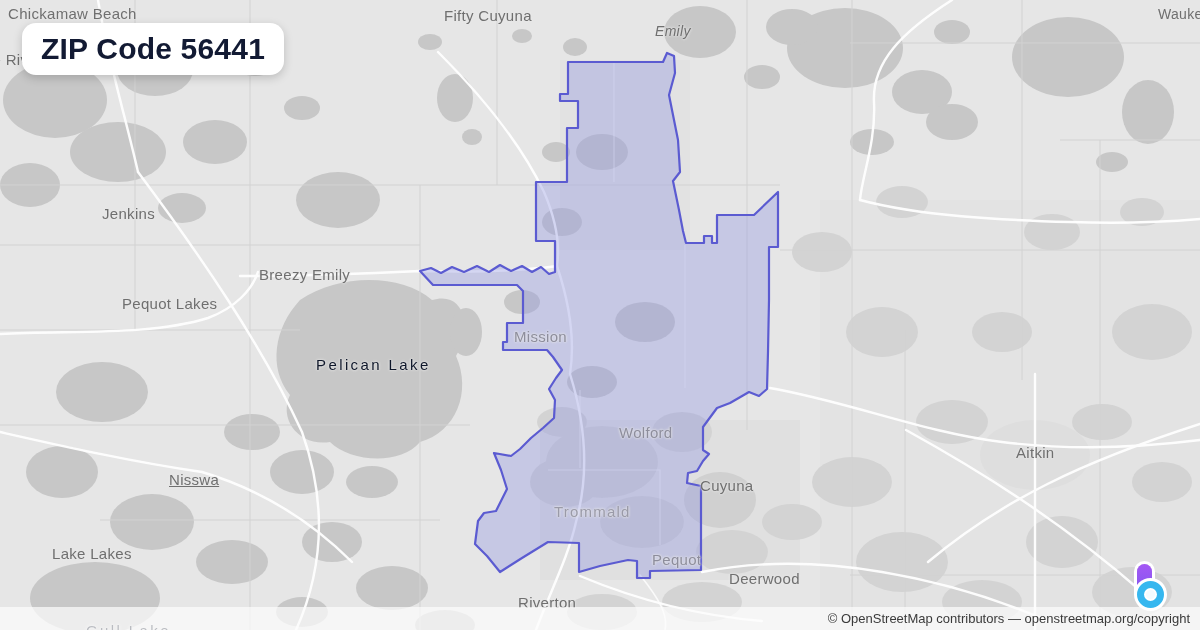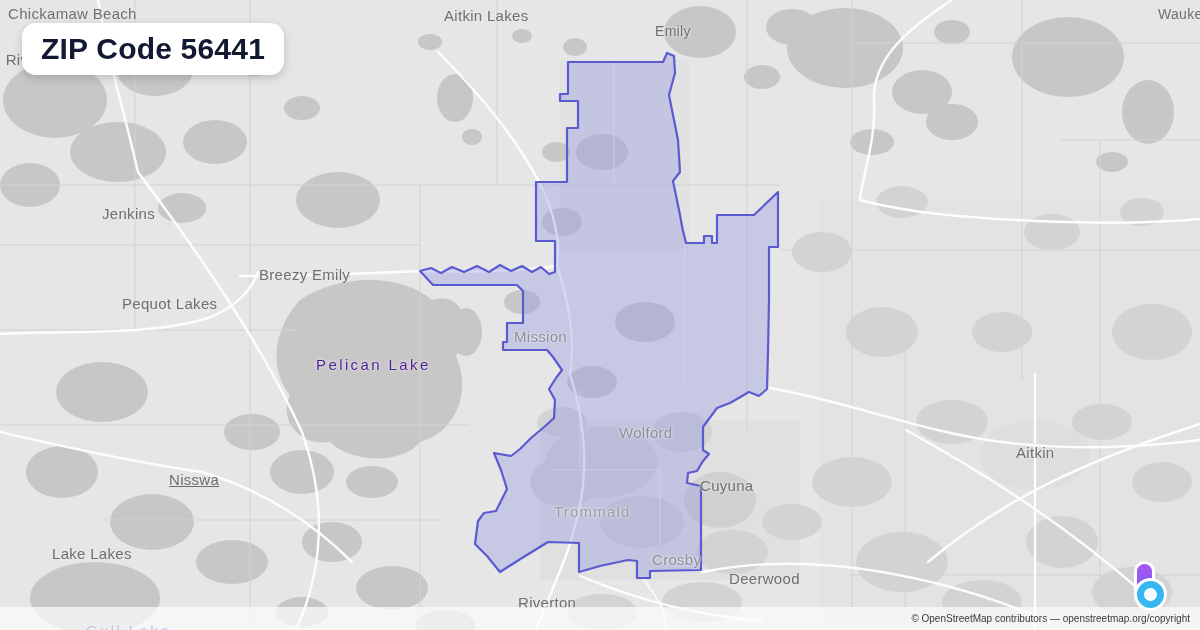--- a/index.html
+++ b/index.html
@@ -7,27 +7,27 @@
     width:1200px;height:630px;position:relative;overflow:hidden;
     background:#e6e6e6;
     font-family:"Liberation Sans","DejaVu Sans",sans-serif;
   }
   #map-canvas{position:absolute;left:0;top:0;width:1200px;height:630px;}
   
   .map-label{
     position:absolute;font-size:15px;color:#6f6f6f;white-space:nowrap;
     text-shadow:0 0 3px #e9e9e9,0 0 2px #e9e9e9;z-index:3;letter-spacing:.3px;
   }
-  .lake-lbl{color:#4c1d95;letter-spacing:2.4px;}
+  .lake-lbl{color:#0f172a;letter-spacing:2.4px;}
   .in-region{color:#8d8d9c;}
   .soft{color:#9a9aa8;letter-spacing:1.2px;}
   .l-0{left:8px;top:5px;}
   .l-1{left:-30px;top:51px;z-index:4;}
   .l-2{left:444px;top:7px;}
-  .l-3{left:655px;top:23px;font-size:14px;}
+  .l-3{left:655px;top:23px;font-size:14px;font-style:italic;}
   .l-4{left:1158px;top:6px;font-size:14px;}
   .l-5{left:102px;top:205px;}
   .l-6{left:259px;top:266px;}
   .l-7{left:122px;top:295px;}
   .l-8{left:316px;top:356px;}
   .l-9{left:169px;top:471px;text-decoration:underline;}
   .l-10{left:52px;top:545px;}
   .l-11{left:86px;top:622px;}
   .l-12{left:514px;top:328px;text-align:center;}
   .l-13{left:619px;top:424px;}
@@ -62,21 +62,21 @@
   }
   .brand-text{
     font-size:37px;font-weight:800;color:#272d55;letter-spacing:-1px;line-height:38px;
     text-shadow:-2px 0 0 #fff,2px 0 0 #fff,0 -2px 0 #fff,0 2px 0 #fff,
                 -1px -1px 0 #fff,1px 1px 0 #fff,-1px 1px 0 #fff,1px -1px 0 #fff;
   }
   
   .attribution{
     position:absolute;left:0;bottom:0;width:100%;height:23px;z-index:5;
     background:rgba(252,252,252,.72);
-    font-size:10px;color:#3a3a3a;line-height:23px;text-align:right;
+    font-size:13px;color:#3a3a3a;line-height:23px;text-align:right;
     padding-right:10px;box-sizing:border-box;
   }
   .attribution .copy-link{color:#3a3a3a;text-decoration:none;cursor:pointer;}
 </style>
 </head>
 <body>
 
 <div id="map-canvas">
 <svg width="1200" height="630" viewBox="0 0 1200 630" xmlns="http://www.w3.org/2000/svg">
   <rect x="0" y="0" width="1200" height="630" fill="#e6e6e6"></rect>
@@ -222,35 +222,35 @@
        L549,389 L556,378 L562,370 L553,357 L547,350 L503,350 L503,342 L507,342 L507,323
        L523,323 L523,291 L517,285 L433,285 L420,271 L431,268 L441,273 L452,267 L464,272
        L477,266 L489,272 L500,265 L511,271 L522,266 L532,272 L541,267 L549,274 L555,272
        L555,241 L536,241 L536,182 L567,182 L567,128 L578,128 L578,101 L560,101 L560,94
        L568,94 Z"></path>
 </svg>
 </div>
 
 <div class="map-label l-0">Chickamaw Beach</div>
 <div class="map-label l-1">Pine River</div>
-<div class="map-label l-2">Aitkin Lakes</div>
+<div class="map-label l-2">Fifty Cuyuna</div>
 <div class="map-label l-3">Emily</div>
 <div class="map-label l-4">Waukenabo</div>
 <div class="map-label l-5">Jenkins</div>
 <div class="map-label l-6">Breezy Emily</div>
 <div class="map-label l-7">Pequot Lakes</div>
 <div class="map-label l-8 lake-lbl">Pelican Lake</div>
 <div class="map-label l-9">Nisswa</div>
 <div class="map-label l-10">Lake Lakes</div>
 <div class="map-label l-11 lake-lbl">Gull Lake</div>
 <div class="map-label l-12 in-region">Mission</div>
 <div class="map-label l-13 in-region">Wolford</div>
 <div class="map-label l-14 soft">Trommald</div>
 <div class="map-label l-15">Cuyuna</div>
-<div class="map-label l-16 in-region">Crosby</div>
+<div class="map-label l-16 in-region">Pequot</div>
 <div class="map-label l-17">Deerwood</div>
 <div class="map-label l-18">Riverton</div>
 <div class="map-label l-19">Aitkin</div>
 
 <div class="title-card">
   <span>ZIP Code 56441</span>
 </div>
 
 <div class="brand">
   <span class="b-icon">

